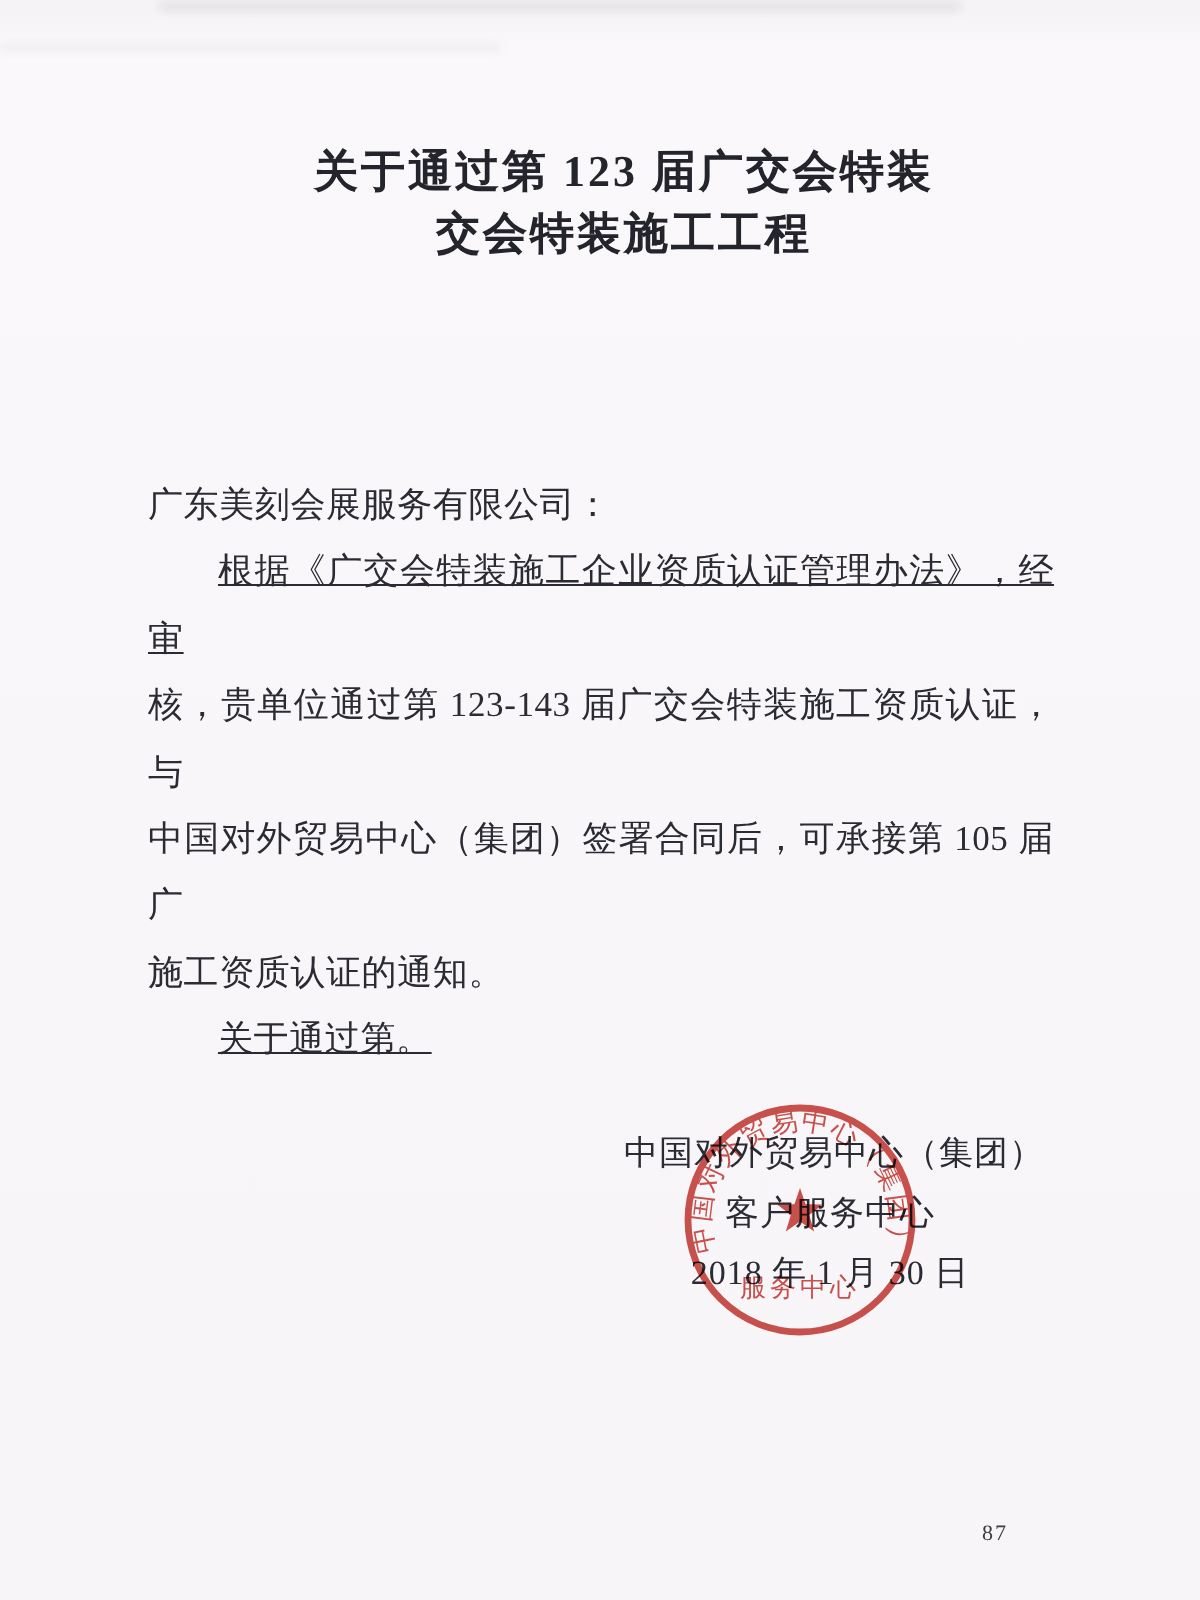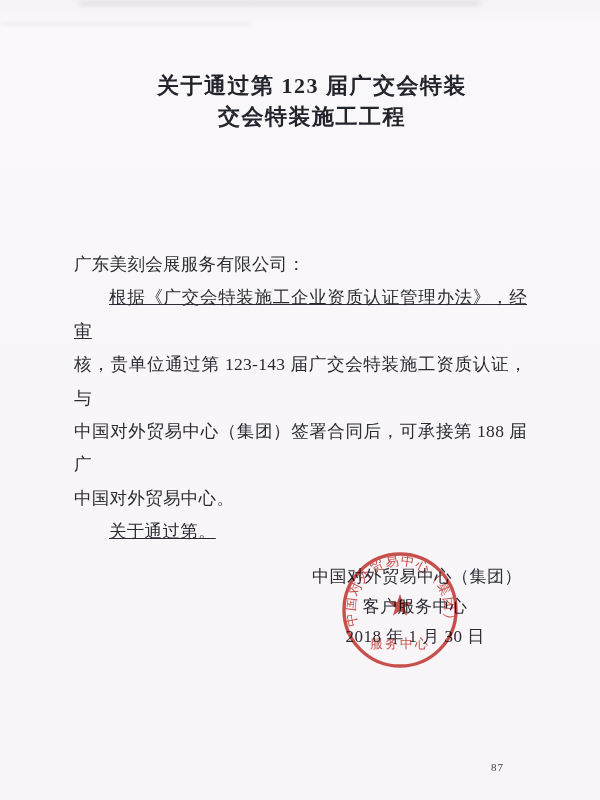--- a/index.html
+++ b/index.html
@@ -21,21 +21,21 @@
   .smear-top2 {
     position: absolute; left: 0px; top: 22px; width: 250px; height: 4px;
     background: rgba(160,152,160,0.10); filter: blur(2px);
   }
   .title-block {
     position: absolute; left: 0; top: 70px; width: 100%;
     text-align: center; font-weight: bold; color: #24242c;
     font-size: 22px; line-height: 31px; letter-spacing: 1.5px;
   }
   .body-block {
-    position: absolute; left: 74px; top: 248px; width: 453px;
+    position: absolute; left: 74px; top: 236px; width: 453px;
     font-size: 17.5px; line-height: 33.4px; letter-spacing: 0.3px;
     color: #2b2b33;
   }
   .body-line { white-space: nowrap; }
   .indent { text-indent: 35px; text-decoration: underline; }
   .just { text-align: justify; text-align-last: justify; white-space: normal; }
   .sign-block {
     position: absolute; left: 312px; top: 562px; width: 206px;
     text-align: center; font-size: 17px; line-height: 30px;
     letter-spacing: 0.5px; color: #2b2b33;
@@ -60,22 +60,22 @@
 
   <div class="title-block">
     <div>关于通过第 123 届广交会特装</div>
     <div>交会特装施工工程</div>
   </div>
 
   <div class="body-block">
     <div class="body-line">广东美刻会展服务有限公司：</div>
     <div class="body-line indent just">根据《广交会特装施工企业资质认证管理办法》，经审</div>
     <div class="body-line just">核，贵单位通过第 123-143 届广交会特装施工资质认证，与</div>
-    <div class="body-line just">中国对外贸易中心（集团）签署合同后，可承接第 188 届广</div>
-    <div class="body-line">中国对外贸易中心。</div>
+    <div class="body-line just">中国对外贸易中心（集团）签署合同后，可承接第 105 届广</div>
+    <div class="body-line">施工资质认证的通知。</div>
     <div class="body-line indent">关于通过第。</div>
   </div>
 
   <div class="sign-block">
     <div class="sign-org">中国对外贸易中心（集团）</div>
     <div>客户服务中心</div>
     <div>2018 年 1 月 30 日</div>
   </div>
 
   <svg class="seal" viewBox="0 0 120 120" xmlns="http://www.w3.org/2000/svg" xmlns:xlink="http://www.w3.org/1999/xlink">

